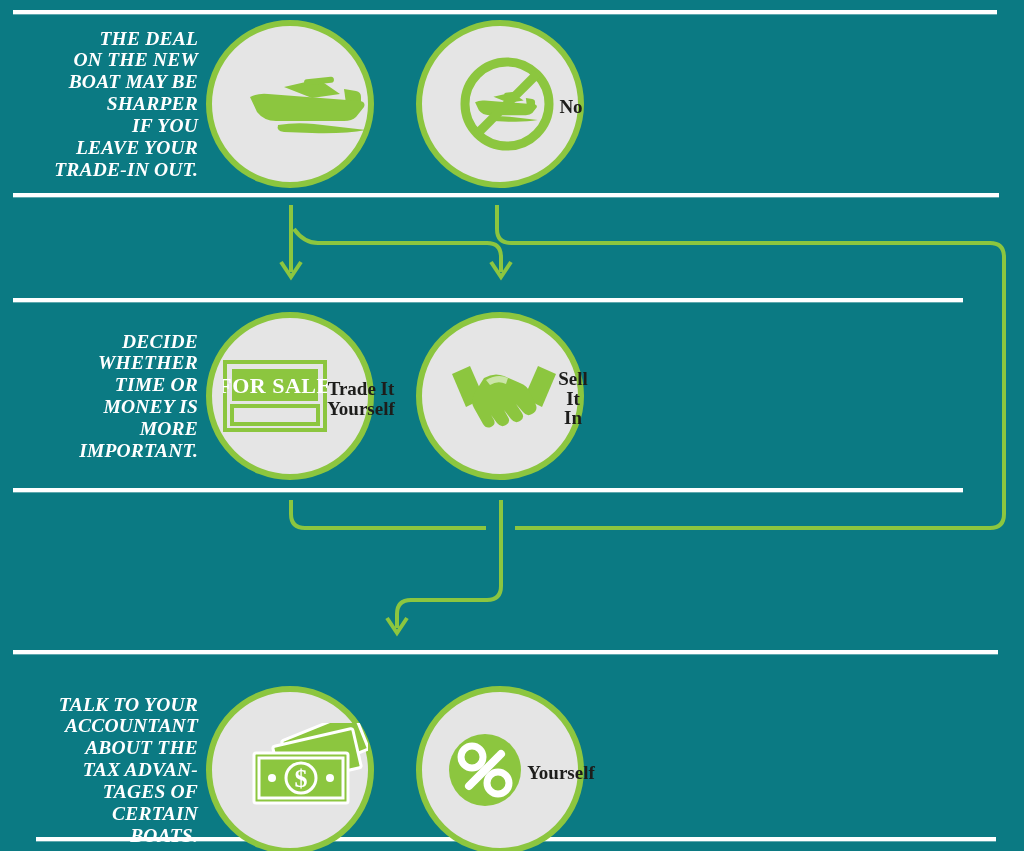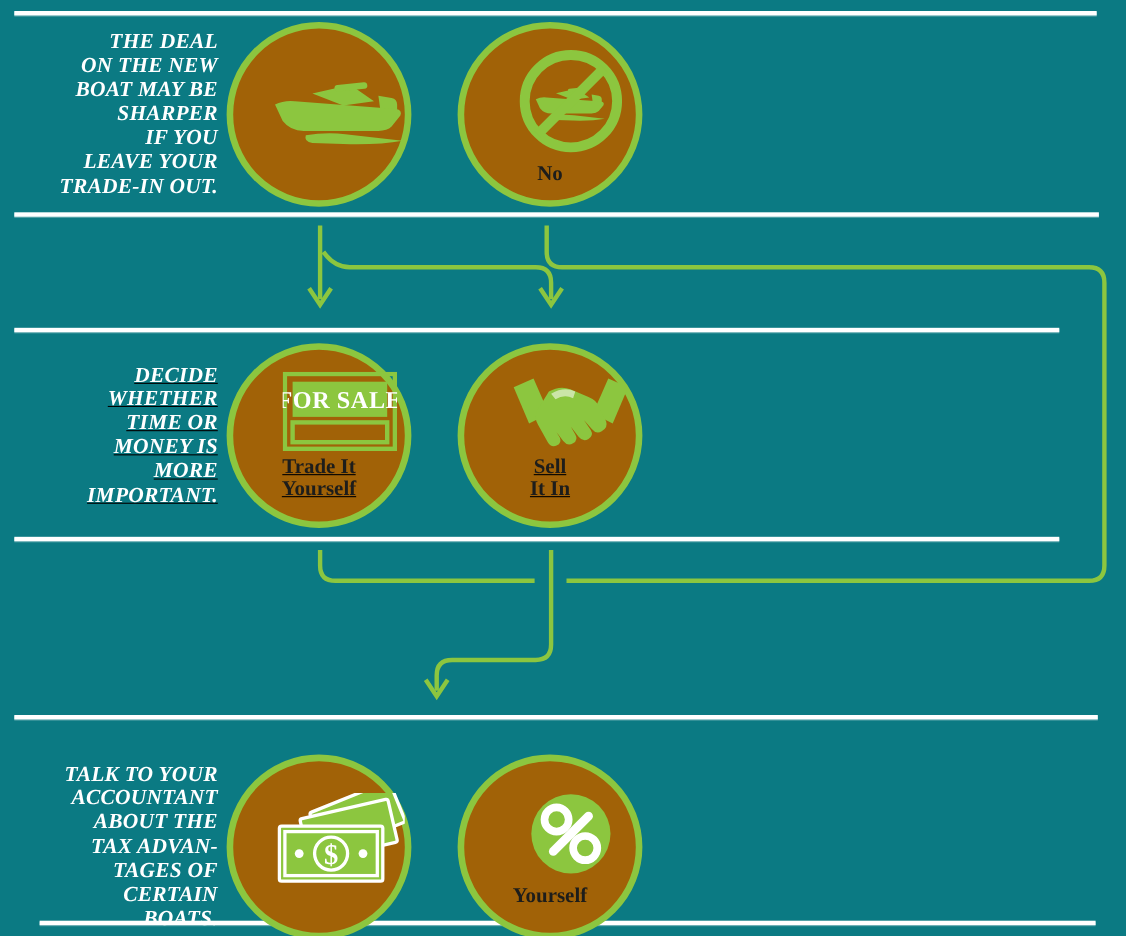--- a/index.html
+++ b/index.html
@@ -32,21 +32,21 @@
 
   
   .row {
     position: absolute;
     left: 0;
     width: 1024px;
     display: flex;
     align-items: center;
   }
   .row-1 { top: 18px;  height: 172px; }
-  .row-2 { top: 308px; height: 176px; text-decoration: underline; }
+  .row-2 { top: 308px; height: 176px; }
   .row-3 { top: 684px; height: 172px; }
 
   .row-caption {
     width: 206px;
     padding-right: 8px;
     box-sizing: border-box;
     text-align: right;
     color: #ffffff;
     font-family: "Liberation Serif", serif;
     font-weight: bold;
@@ -57,25 +57,25 @@
     text-transform: uppercase;
     white-space: pre-line;
   }
 
   
   .node {
     position: relative;
     width: 168px;
     height: 168px;
     border-radius: 50%;
-    background: #a16207;
+    background: #e5e5e5;
     border: 6px solid #8cc63f;
     box-sizing: border-box;
     display: flex;
-    flex-direction: column;
+    flex-direction: row;
     align-items: center;
     justify-content: center;
     flex: none;
   }
   .node + .node { margin-left: 42px; }
 
   .node-icon {
     display: flex;
     align-items: center;
     justify-content: center;

